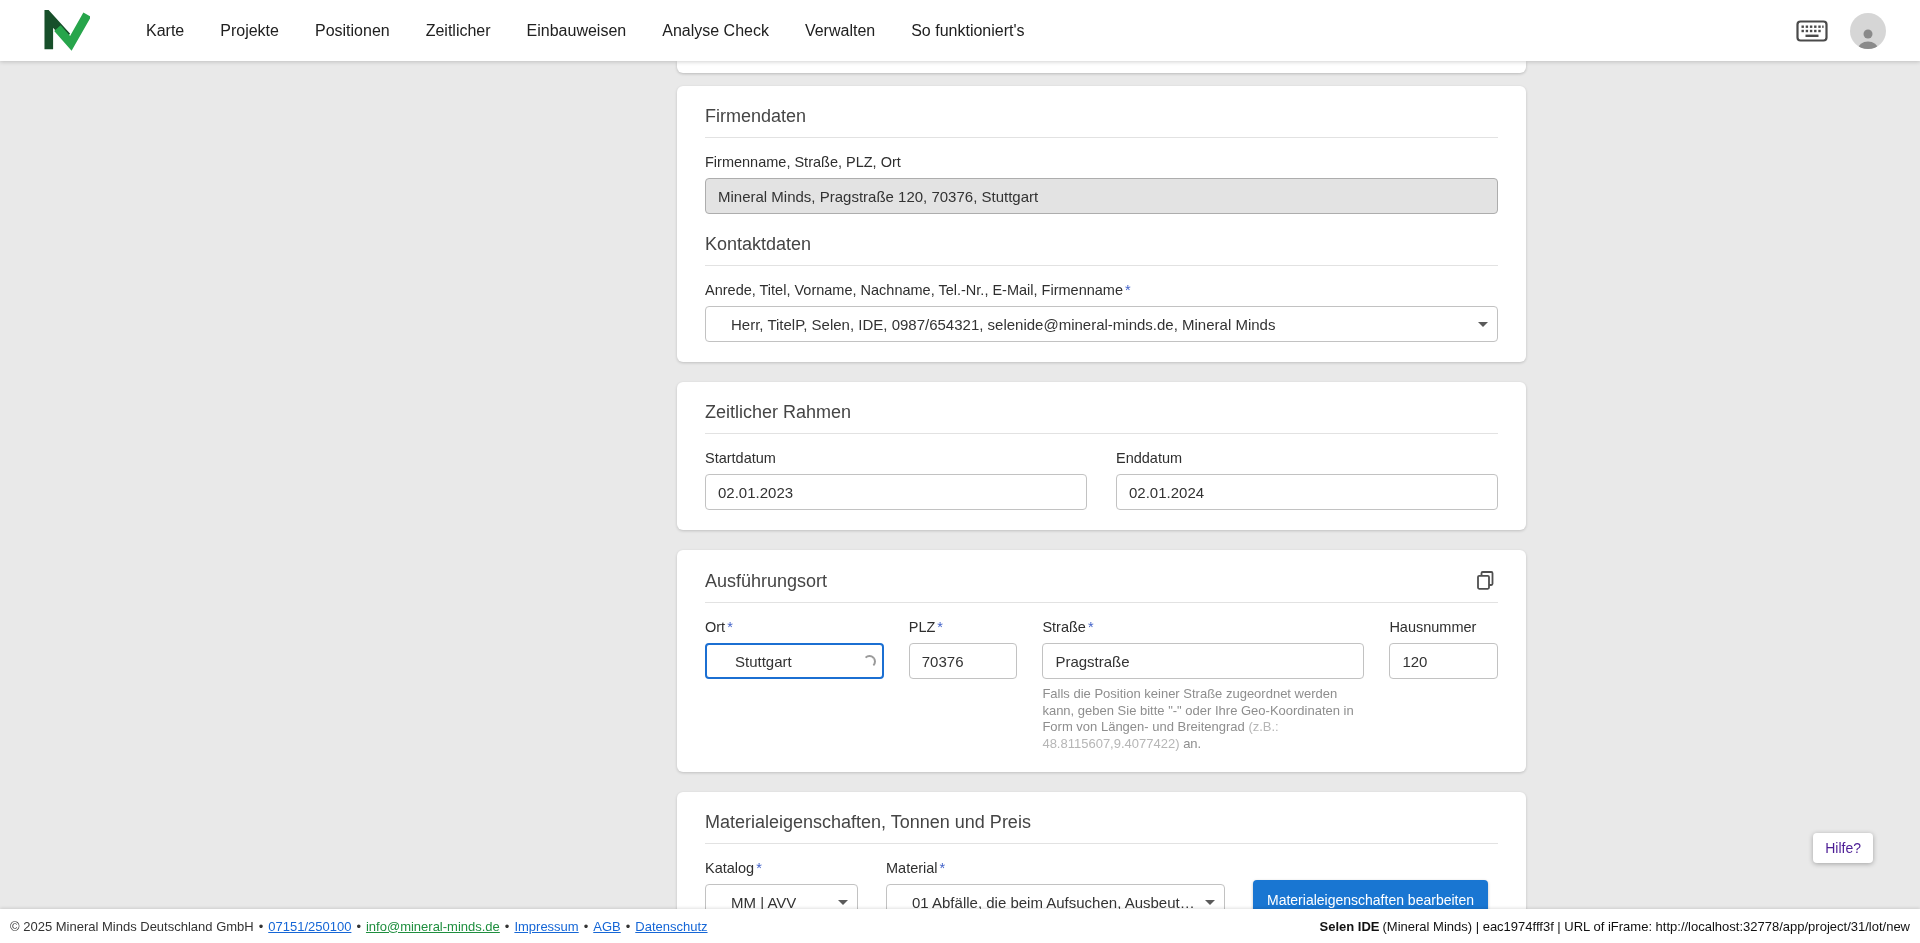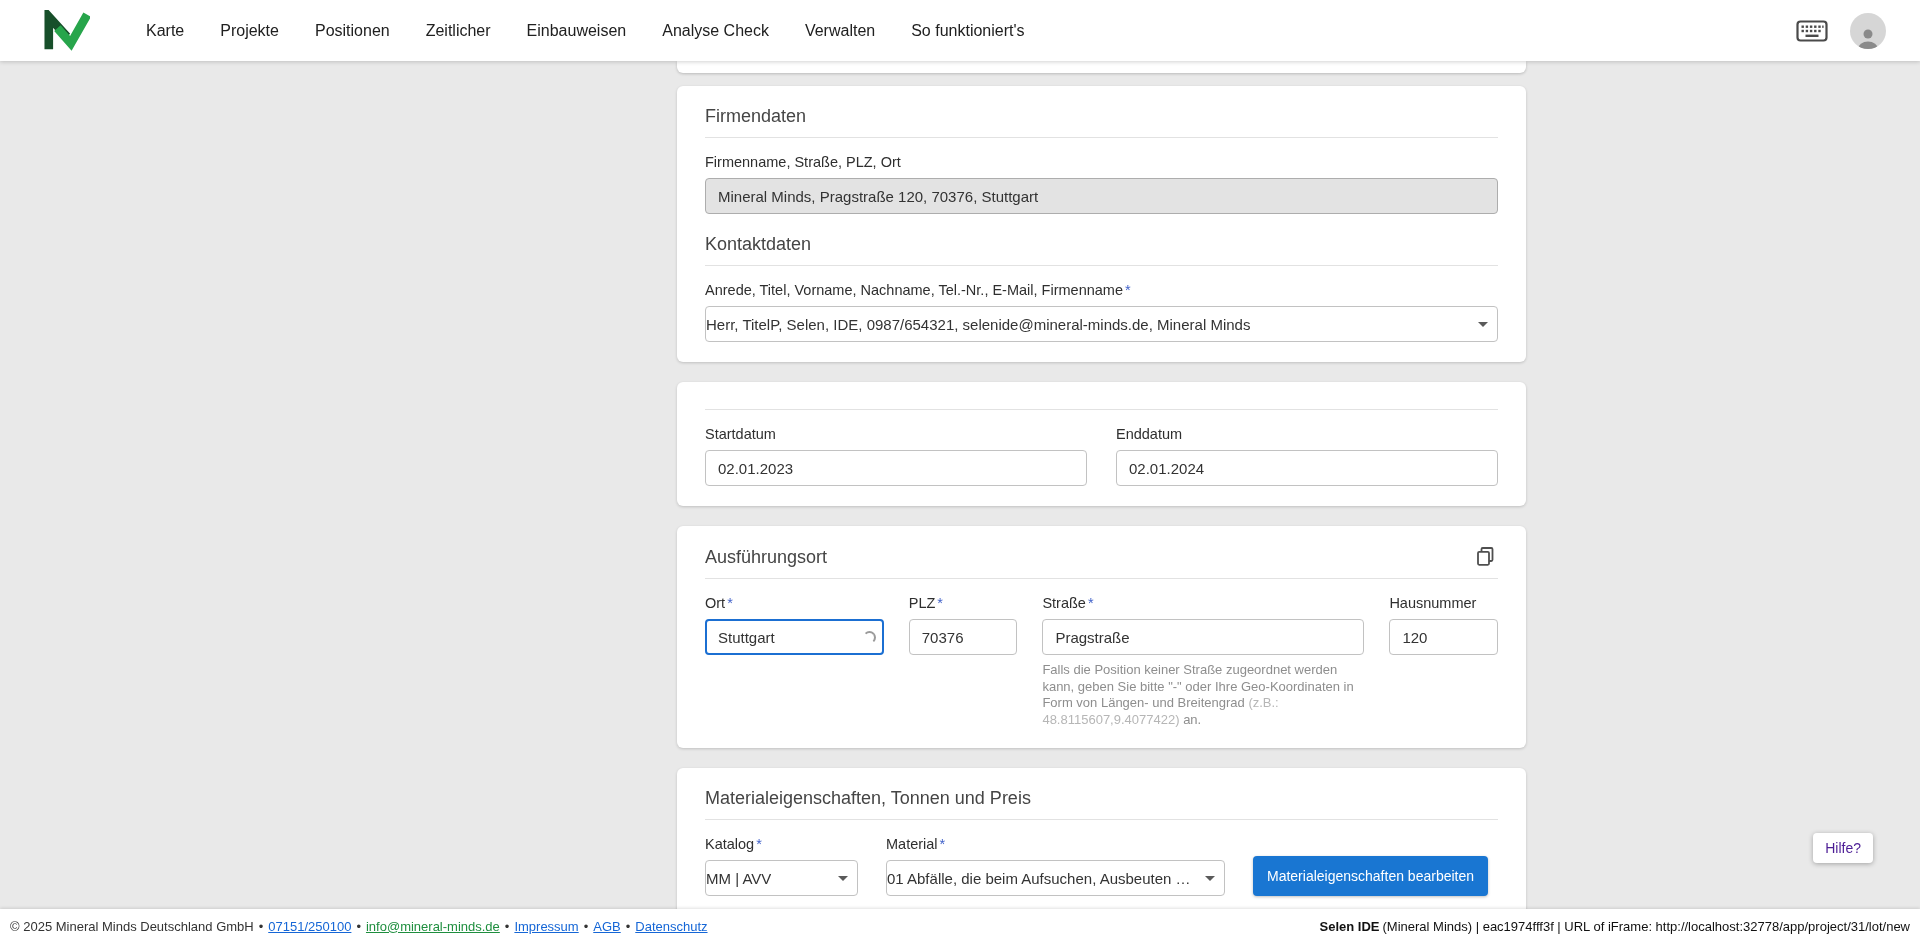--- a/index.html
+++ b/index.html
@@ -49,24 +49,24 @@
     display: block; font-size: 14.5px; font-weight: 500; color: #2f2f2f;
     margin: 15px 0 7px 0; line-height: 18px;
   }
   .req { color: #4262c9; margin-left: 2px; font-weight: 500; }
   .text-input {
     width: 100%; height: 36px; border: 1px solid #c2c2c2; border-radius: 4px;
     padding: 0 12px; font-size: 15px; color: #333; background: #fff;
     font-family: inherit; outline: none;
   }
   .text-input.readonly { background: #e3e3e3; border-color: #adadad; }
-  .text-input.focused { border: 2px solid #1b6fd2; padding: 0 11px; }
+  .text-input.focused { border: 2px solid #1b6fd2; padding: 0 28px; }
   .select-box {
     height: 36px; border: 1px solid #c2c2c2; border-radius: 4px; background: #fff;
-    display: flex; align-items: center; padding: 0 26px 0 0; position: relative;
+    display: flex; align-items: center; padding: 0 26px 0 25px; position: relative;
     font-size: 15px; color: #333; cursor: pointer;
   }
   .select-text { white-space: nowrap; overflow: hidden; text-overflow: ellipsis; }
   .caret {
     position: absolute; right: 9px; top: 50%; margin-top: -2px; width: 0; height: 0;
     border-left: 5px solid transparent; border-right: 5px solid transparent;
     border-top: 5px solid #5a5a5a;
   }
   .two-col { display: flex; gap: 29px; }
   .two-col > div { flex: 1; }
@@ -181,20 +181,21 @@
     <label class="field-label">
       <span>Anrede, Titel, Vorname, Nachname, Tel.-Nr., E-Mail, Firmenname</span><span class="req">*</span>
     </label>
     <div class="select-box">
       <span class="select-text">Herr, TitelP, Selen, IDE, 0987/654321, selenide@mineral-minds.de, Mineral Minds</span>
       <span class="caret"></span>
     </div>
   </section>
 
   <section class="card">
+    <h2 class="card-title">Zeitlicher Rahmen</h2>
     <hr class="divider">
     <div class="two-col">
       <div>
         <label class="field-label">Startdatum</label>
         <input class="text-input" value="02.01.2023" style="">
       </div>
       <div>
         <label class="field-label">Enddatum</label>
         <input class="text-input" value="02.01.2024" style="">
       </div>

